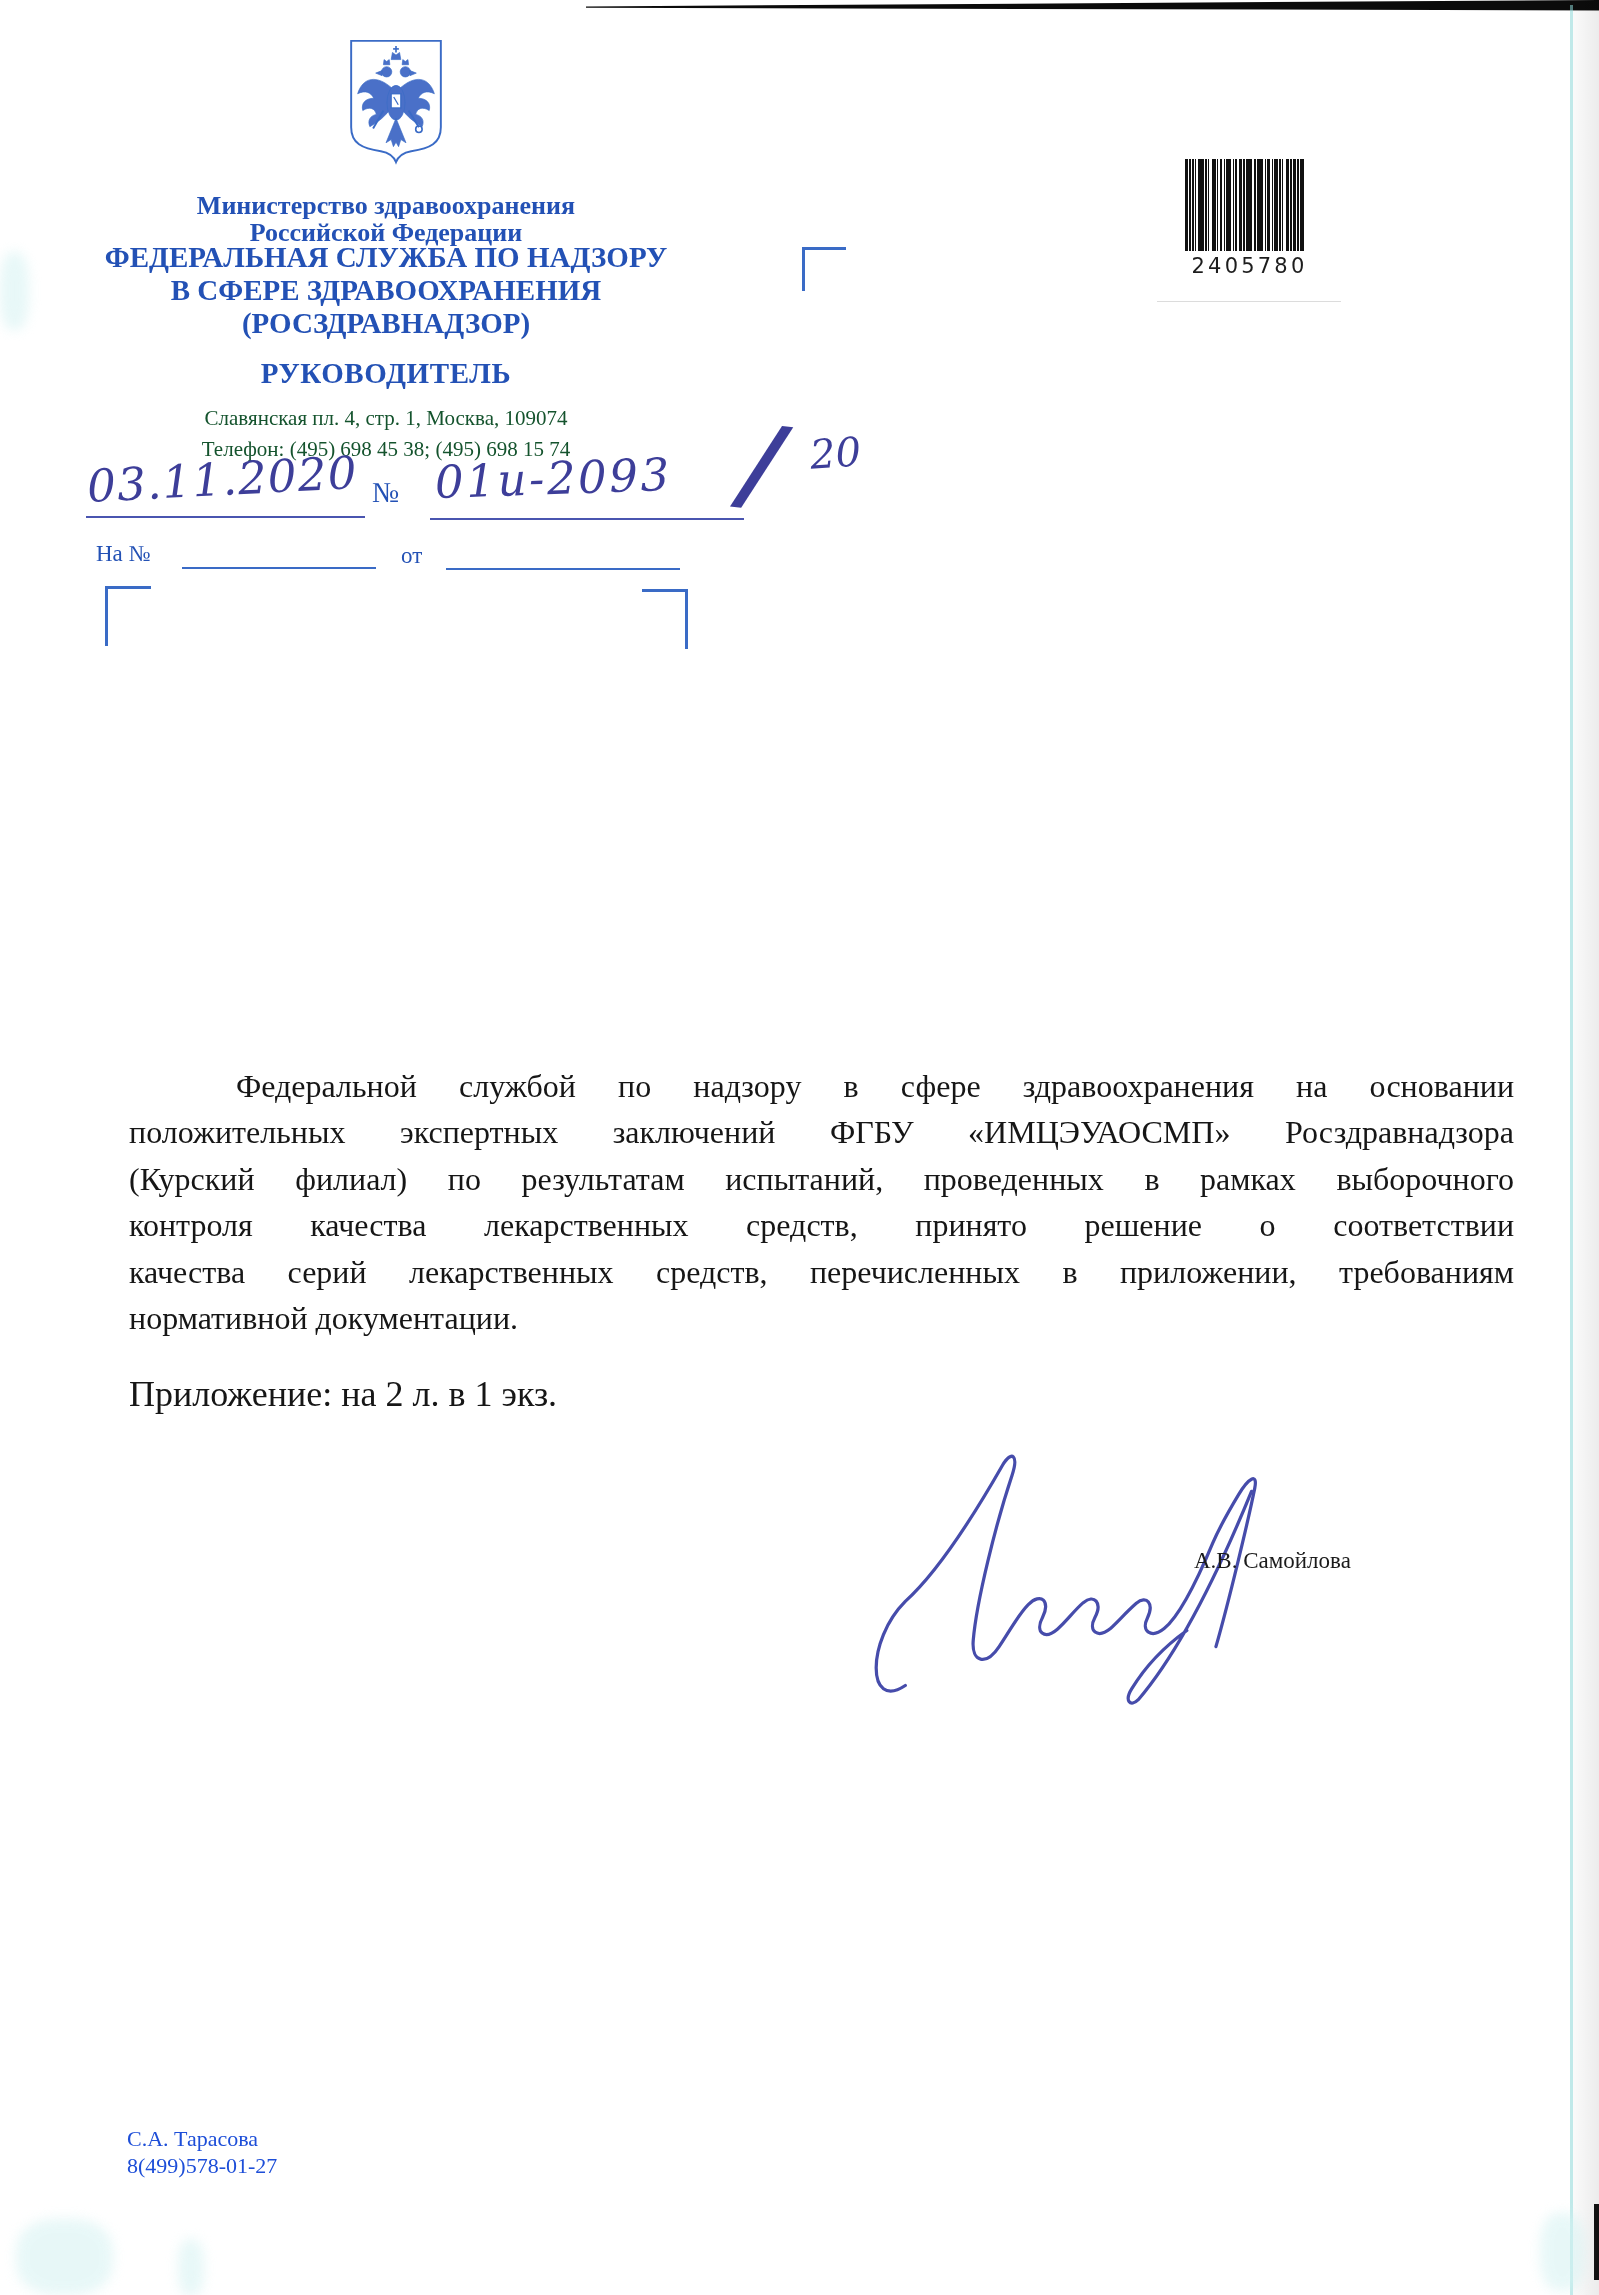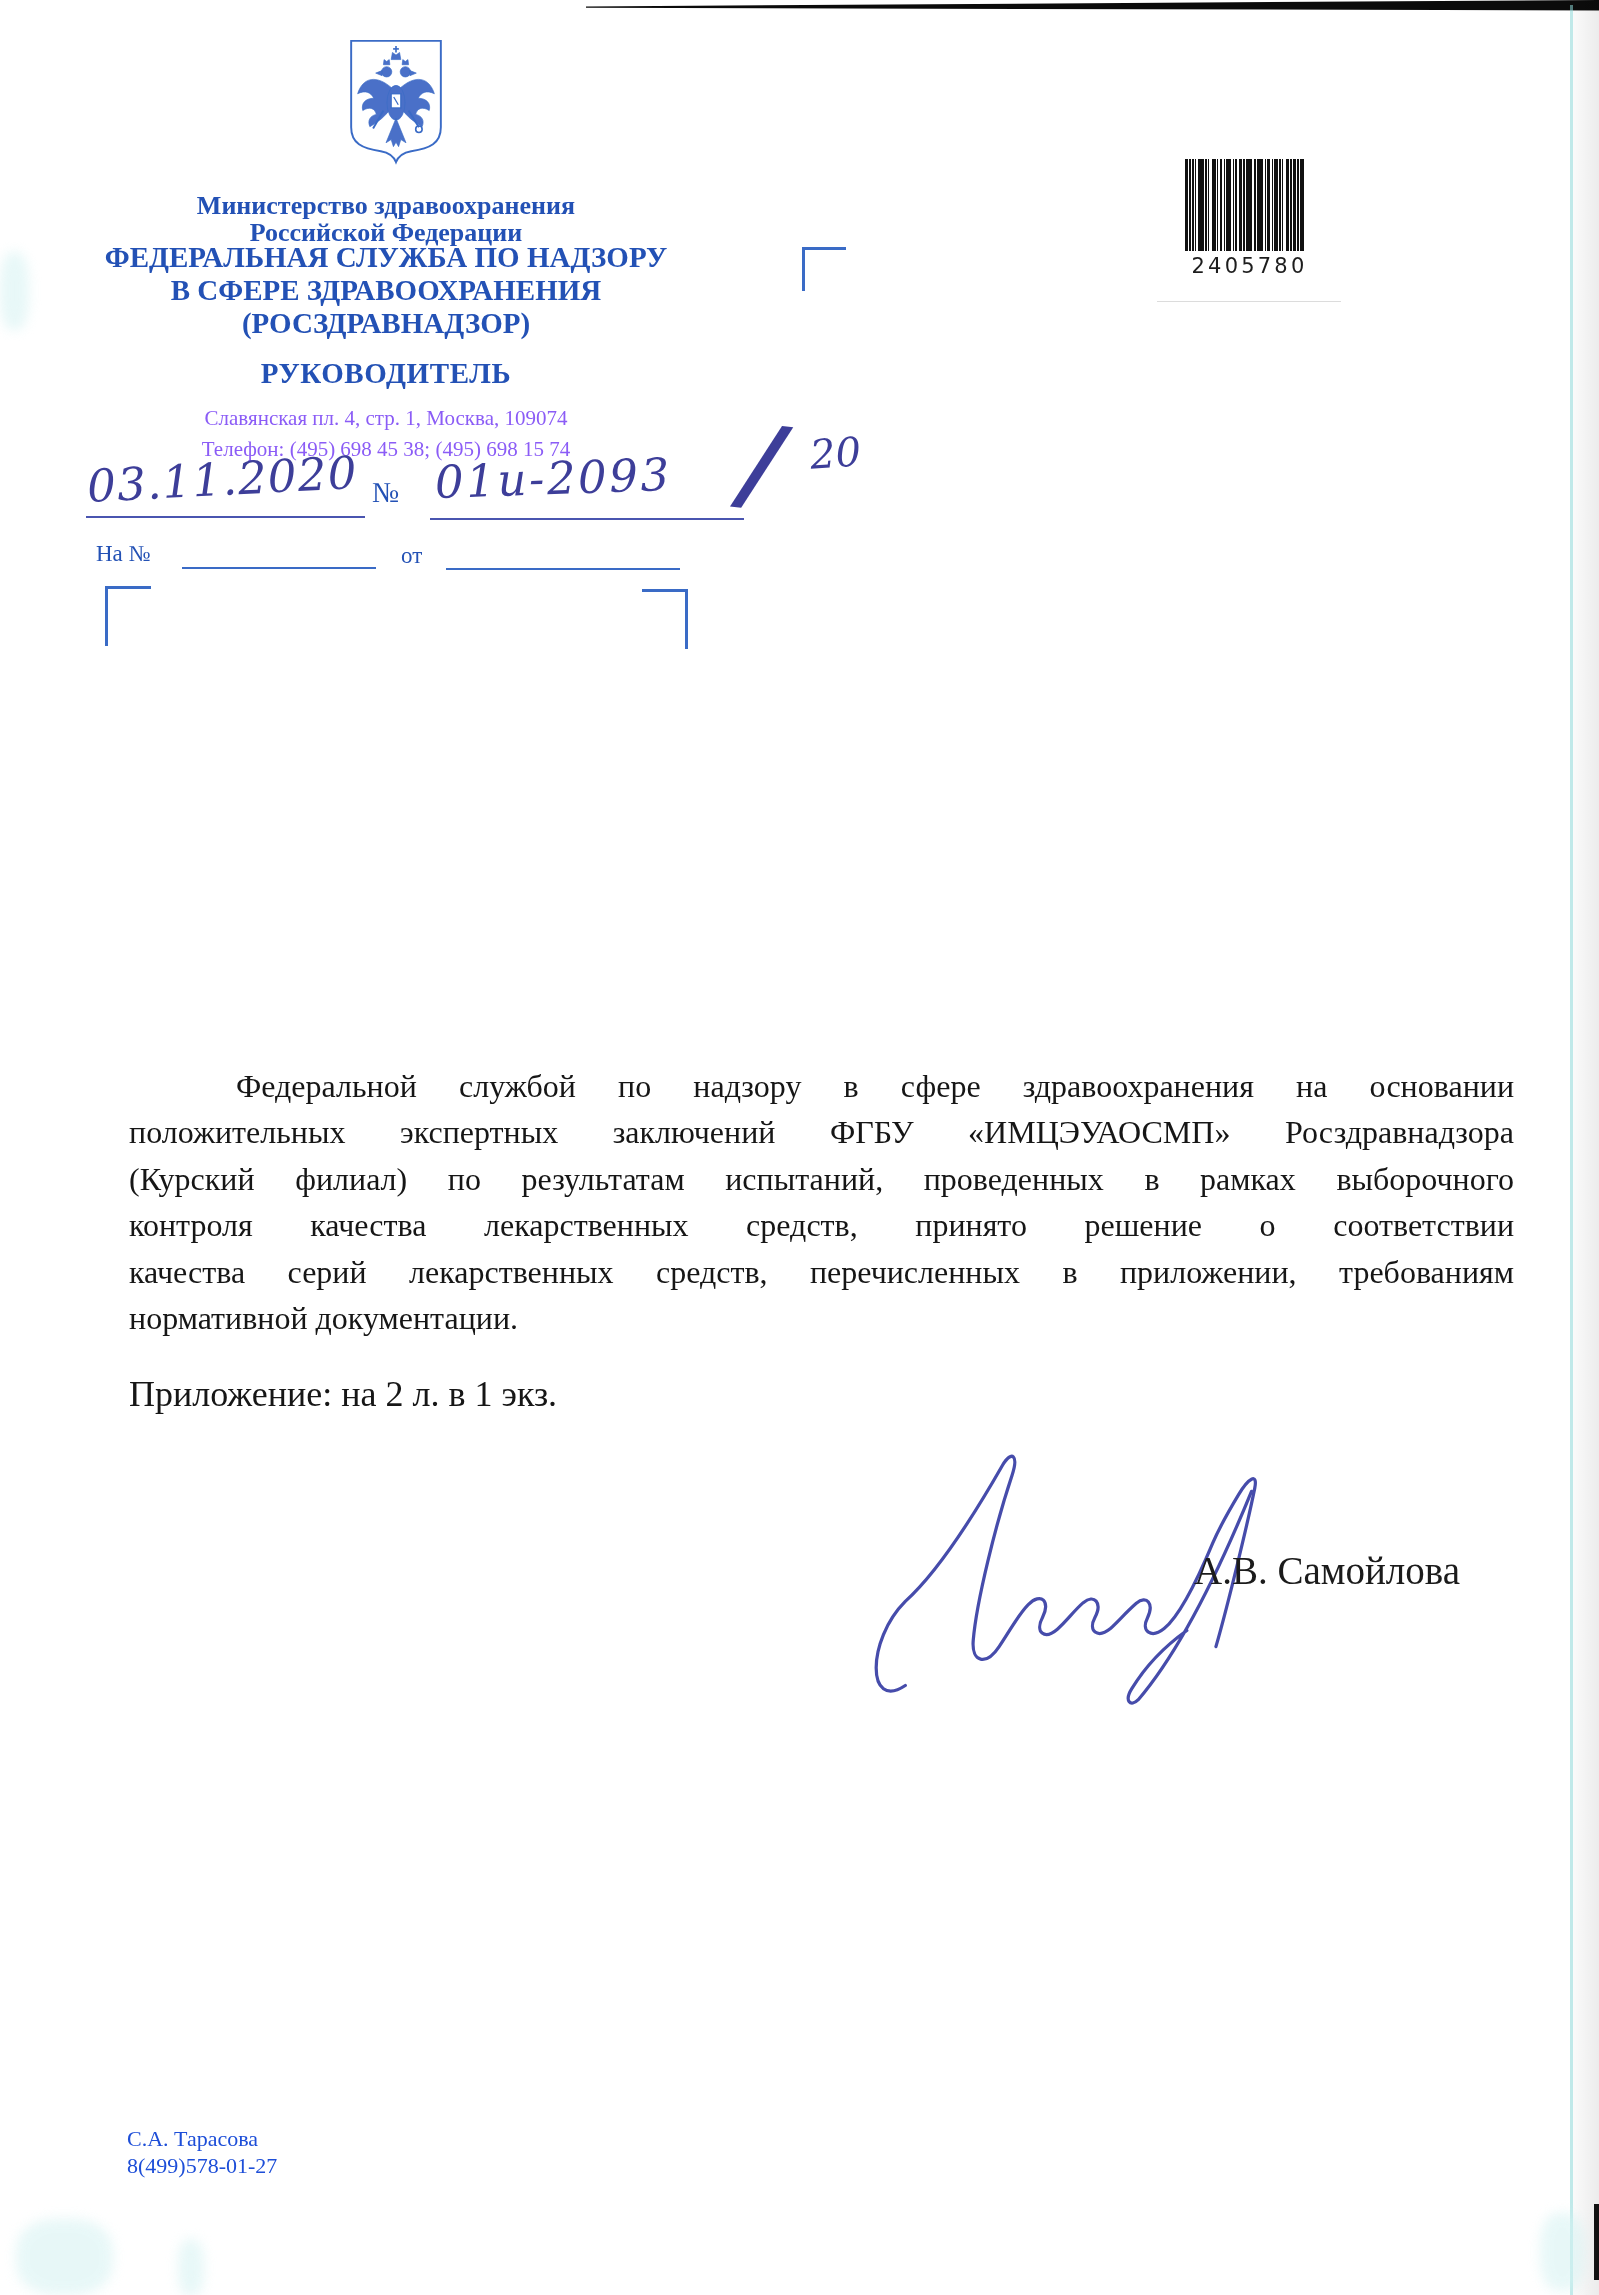--- a/index.html
+++ b/index.html
@@ -5,21 +5,21 @@
   html,body{margin:0;padding:0;background:#ffffff;}
   #page{position:relative;width:1600px;height:2295px;background:#ffffff;overflow:hidden;
         font-family:"Liberation Serif",serif;}
   .abs{position:absolute;}
 
   
   .hdr-col{left:61px;width:650px;text-align:center;color:#2351b5;}
   .ministry{top:192px;font-size:26px;font-weight:bold;line-height:27px;}
   .svc{font-size:29px;font-weight:bold;line-height:33px;}
   .ruk{top:357px;font-size:29px;font-weight:bold;letter-spacing:0.6px;}
-  .addr{font-size:21px;color:#8b5cf6;}
+  .addr{font-size:21px;color:#14532d;}
 
   
   .hand{font-family:"DejaVu Serif",serif;font-style:italic;color:#3d3e99;}
   .ink-line{background:#4a55b0;height:1.9px;}
   .blue-line{background:#3a6bc6;height:1.9px;}
 
   .blue-label{color:#2351b5;font-size:23px;}
 
   
   .brkt{width:41px;height:41px;border:0 solid #3a6bc6;}
@@ -32,21 +32,21 @@
   .bc-num{font-family:"DejaVu Sans",sans-serif;font-size:21px;letter-spacing:3.2px;color:#1d1d1d;}
 
   
   .addressee{left:970px;width:414px;text-align:center;font-size:31px;line-height:50px;color:#1b1b1b;}
   .subject{font-size:30px;line-height:41px;color:#1b1b1b;}
   .bline{left:129px;width:1385px;font-size:32px;color:#161616;
          text-align:justify;text-align-last:justify;white-space:normal;}
   .bline-first{padding-left:107px;width:1278px;}
   .bline-last{text-align:left;text-align-last:left;}
   .attach{left:129px;font-size:36px;color:#161616;}
-  .sig-name{font-size:39px;color:#1b1b1b;text-align:right;}
+  .sig-name{font-size:23px;color:#1b1b1b;text-align:right;}
   .foot{left:127px;font-size:22px;color:#1d4ed8;}
 
   
   .wedge{left:0;top:0;width:1600px;height:11.6px;background:#0b0b0b;
          clip-path:polygon(586px 6.5px,1600px 0px,1600px 10.4px,586px 7.8px);}
   .cyanline{left:1570px;top:5.2px;width:2.6px;height:2290px;background:rgba(140,215,215,.55);}
   .edgeband{left:1573px;top:0;width:26.5px;height:2295px;
             background:linear-gradient(90deg,rgba(0,0,0,0.02),rgba(0,0,0,0.08));}
   .blackbar-br{left:1594px;top:2204px;width:6.5px;height:76px;background:#111;}
   .smudge{background:#d5f2f2;filter:blur(5.8px);opacity:.55;border-radius:40%;}

